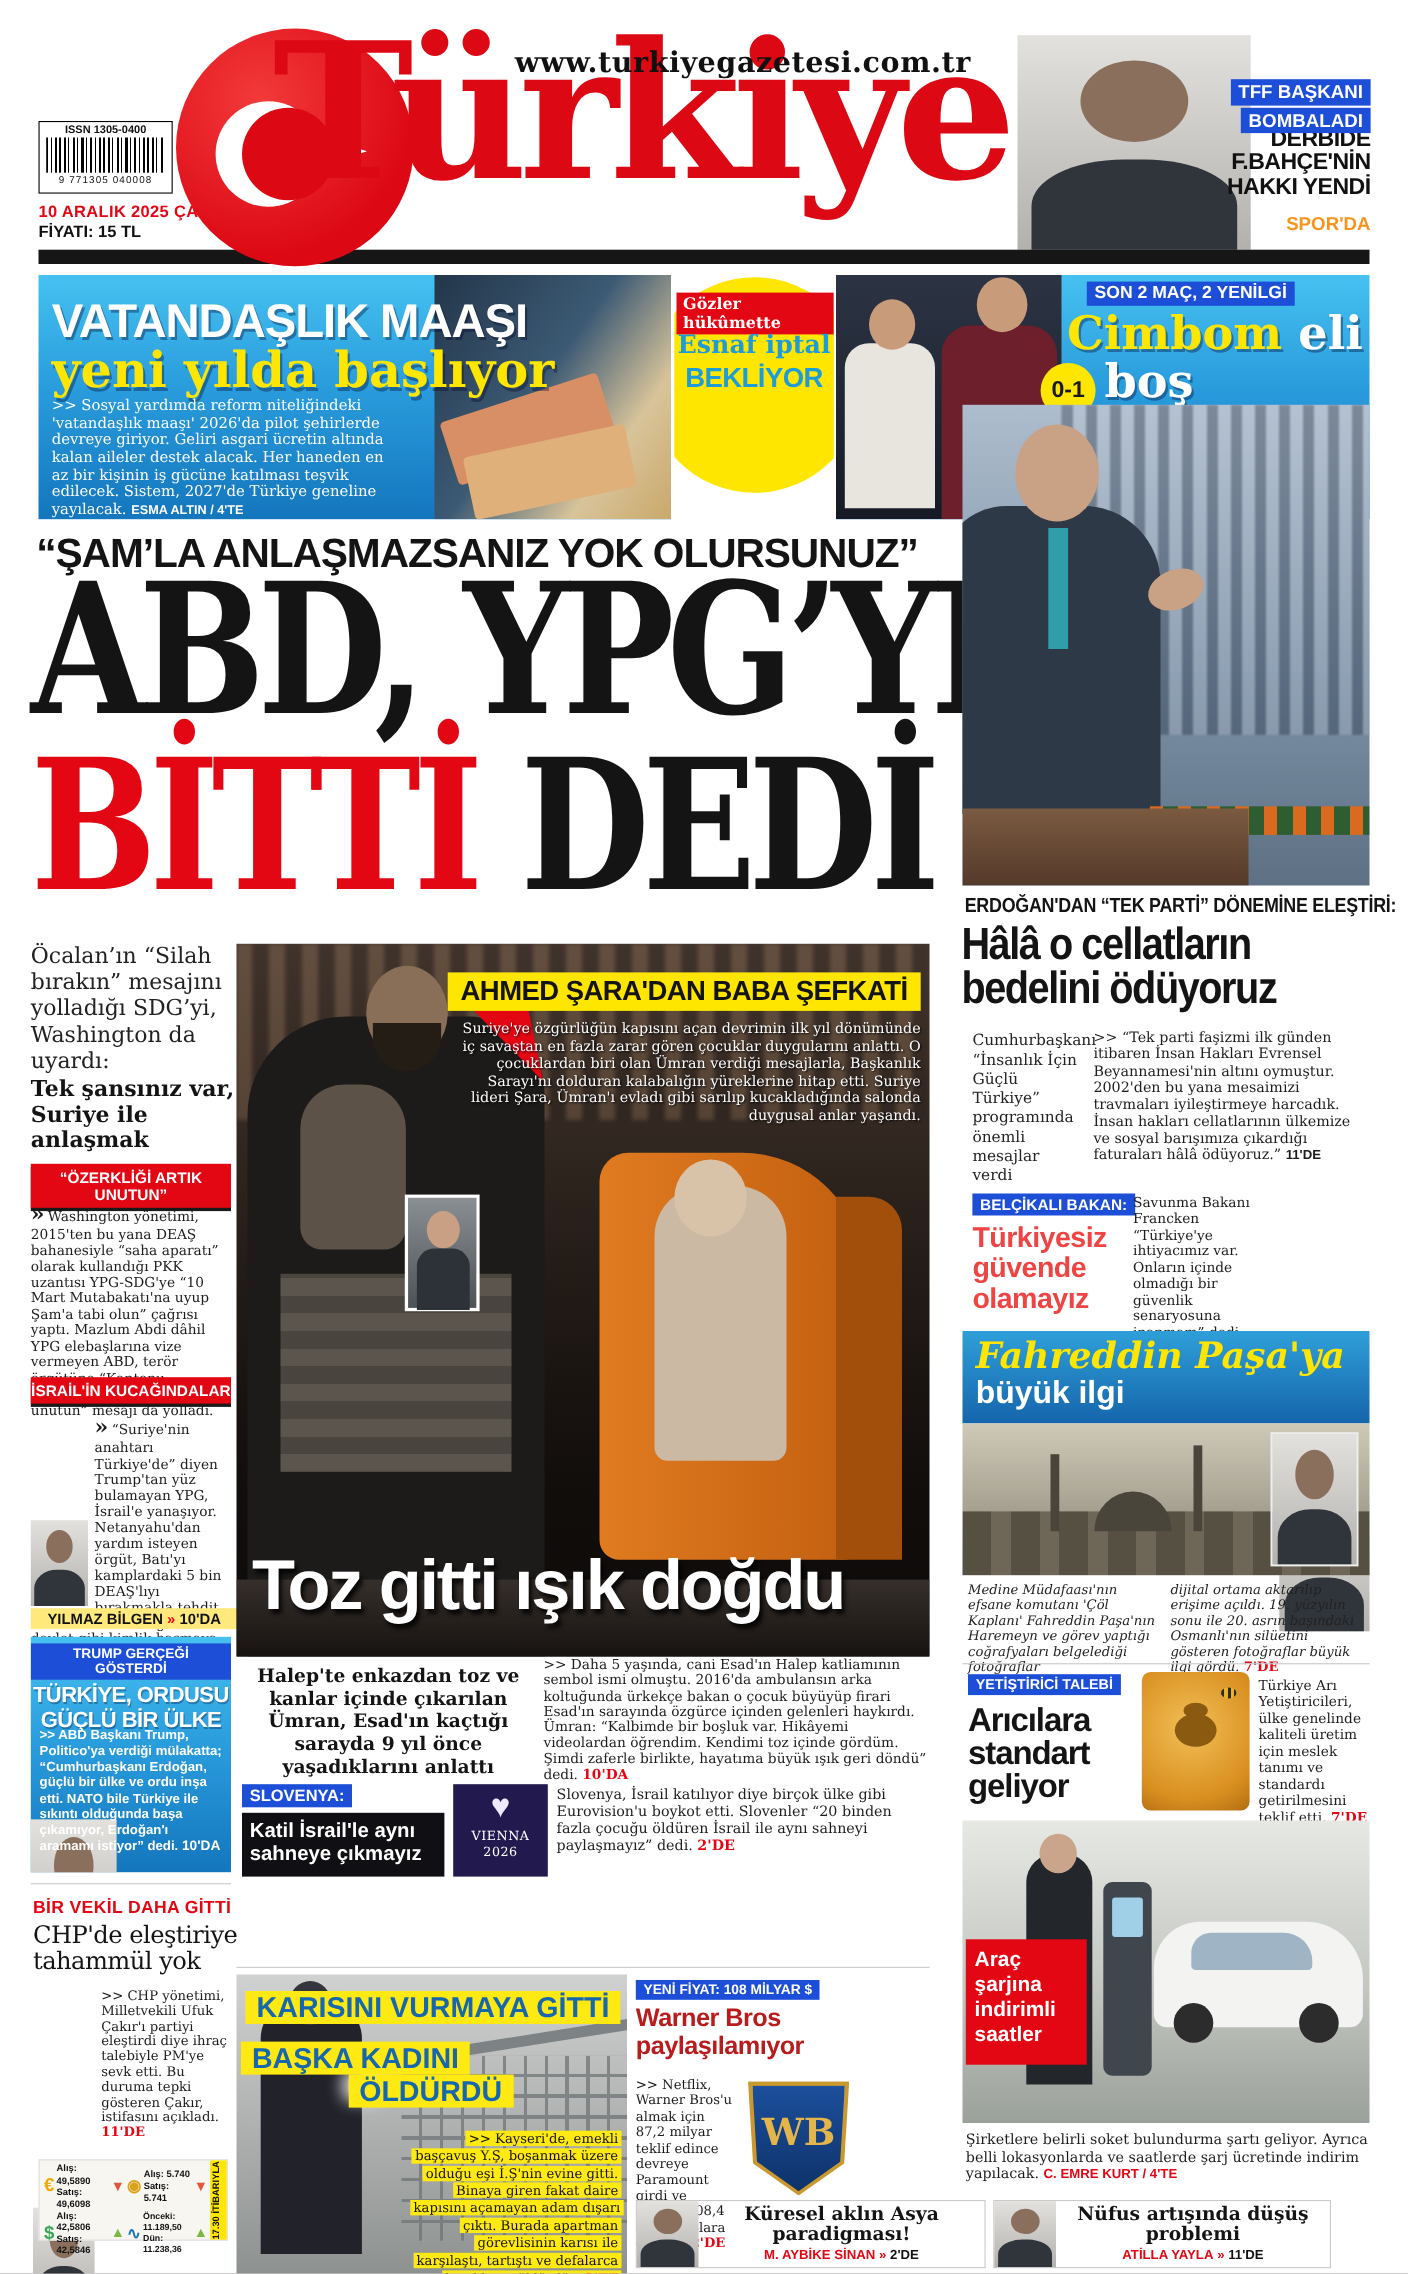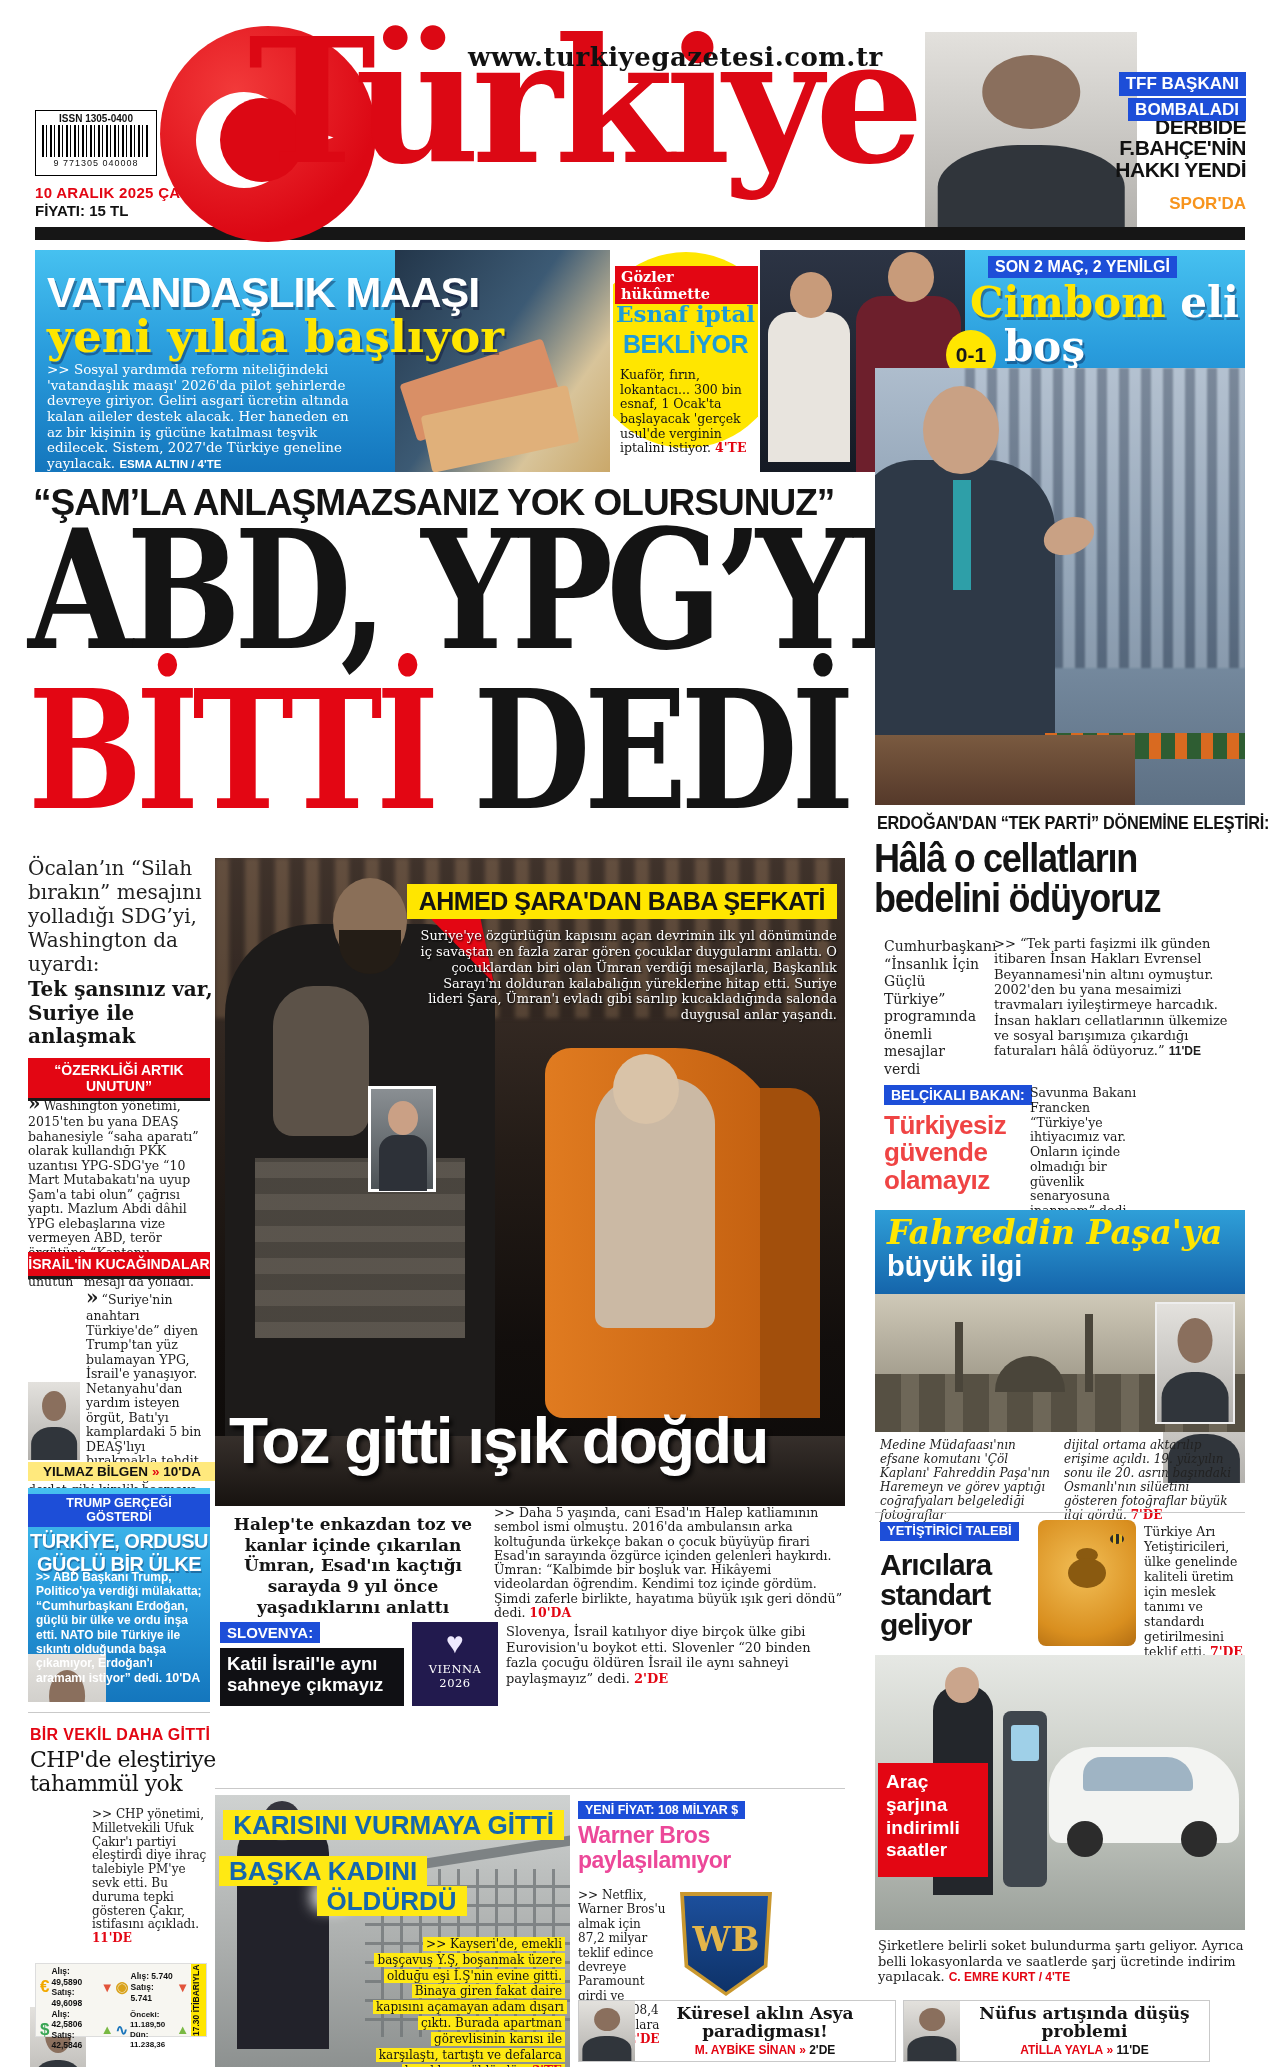--- a/index.html
+++ b/index.html
@@ -66,24 +66,20 @@
       <span>&gt;&gt; Sosyal yardımda reform niteliğindeki 'vatandaşlık maaşı' 2026'da pilot şehirlerde devreye giriyor. Geliri asgari ücretin altında kalan aileler destek alacak. Her haneden en az bir kişinin iş gücüne katılması teşvik edilecek. Sistem, 2027'de Türkiye geneline yayılacak.</span>
       <span class="b" style="font-family:'Liberation Sans',sans-serif;font-size:11.5px">ESMA ALTIN / 4'TE</span>
     </div>
   </div>
 
   <div class="abs" style="left:613px;top:250px;width:145px;height:222px;background:#fff;overflow:hidden">
     <div style="position:absolute;left:-25px;top:2px;width:196px;height:196px;border-radius:50%;background:#ffe600"></div>
     <div class="abs serif" style="left:2px;top:16px;background:#e30613;color:#fff;font-weight:bold;font-size:14.5px;padding:2px 6px">Gözler hükûmette</div>
     <div class="abs serif b" style="left:0;top:50px;width:145px;text-align:center;font-size:23px;color:#1e9cd7">Esnaf iptal</div>
     <div class="abs b" style="left:0;top:80px;width:145px;text-align:center;font-size:25px;color:#1e9cd7;letter-spacing:-.5px">BEKLİYOR</div>
-    <div class="abs serif" style="left:7px;top:118px;width:133px;font-size:12.5px;line-height:1.17;color:#151515">
-      <span>Kuaför, fırın, lokantacı... 300 bin esnaf, 1 Ocak'ta başlayacak 'gerçek usul'de verginin iptalini istiyor.</span>
-      <span class="b red">4'TE</span>
-    </div>
   </div>
 
   <div class="abs bluebox" style="left:760px;top:250px;width:485px;height:222px;overflow:hidden">
     <div class="abs" style="left:0;top:0;width:205px;height:222px;background:linear-gradient(180deg,#2c3444,#151a24)">
       <div style="position:absolute;left:8px;top:62px;width:82px;height:150px;background:#e8e4de;border-radius:22px 22px 0 0"></div>
       <div style="position:absolute;left:30px;top:22px;width:42px;height:46px;border-radius:50%;background:#c89b7a"></div>
       <div style="position:absolute;left:96px;top:46px;width:105px;height:176px;background:#6d1f2c;border-radius:26px 26px 0 0"></div>
       <div style="position:absolute;left:128px;top:2px;width:46px;height:50px;border-radius:50%;background:#c89b7a"></div>
     </div>
     <span class="abs kick" style="left:228px;top:6px;font-size:16px">SON 2 MAÇ, 2 YENİLGİ</span>
@@ -314,21 +310,21 @@
       <span class="hl-y" style="font-size:26px;line-height:1.3">ÖLDÜRDÜ</span>
     </div>
     <div class="abs serif" style="left:158px;top:142px;width:192px;text-align:right;font-size:12px;line-height:1.32;color:#141414">
       <span class="yellow-mark">&gt;&gt; Kayseri'de, emekli başçavuş Y.Ş, boşanmak üzere olduğu eşi İ.Ş'nin evine gitti. Binaya giren fakat daire kapısını açamayan adam dışarı çıktı. Burada apartman görevlisinin karısı ile karşılaştı, tartıştı ve defalarca bıçaklayıp öldürdü. </span>
       <span class="yellow-mark b red">3'TE</span>
     </div>
   </div>
 
   <div class="abs" style="left:578px;top:1800px;width:208px;height:262px">
     <span class="kick" style="font-size:12.5px">YENİ FİYAT: 108 MİLYAR $</span>
-    <div class="b" style="font-size:23px;line-height:1.05;letter-spacing:-.5px;color:#ec4899;margin-top:4px">Warner Bros paylaşılamıyor</div>
+    <div class="b" style="font-size:23px;line-height:1.05;letter-spacing:-.5px;color:#b91c1c;margin-top:4px">Warner Bros paylaşılamıyor</div>
     <div class="abs serif" style="left:0;top:88px;width:88px;font-size:12px;line-height:1.2;color:#1c1c1c">
       <span>&gt;&gt; Netflix, Warner Bros'u almak için 87,2 milyar teklif edince devreye Paramount girdi ve rakamı 108,4 milyar dolara çıkardı. </span>
       <span class="b red">2'DE</span>
     </div>
     <div class="abs" style="left:102px;top:92px;width:92px;height:104px;background:#c9982f;clip-path:polygon(50% 100%,5% 72%,0 0,100% 0,95% 72%)">
       <div style="position:absolute;left:4px;top:4px;width:84px;height:96px;background:linear-gradient(180deg,#1c4f9c,#0e3268);clip-path:polygon(50% 100%,5% 72%,0 0,100% 0,95% 72%);text-align:center">
         <span class="serif b" style="color:#e3b54a;font-size:34px;line-height:86px">WB</span>
       </div>
     </div>
   </div>

